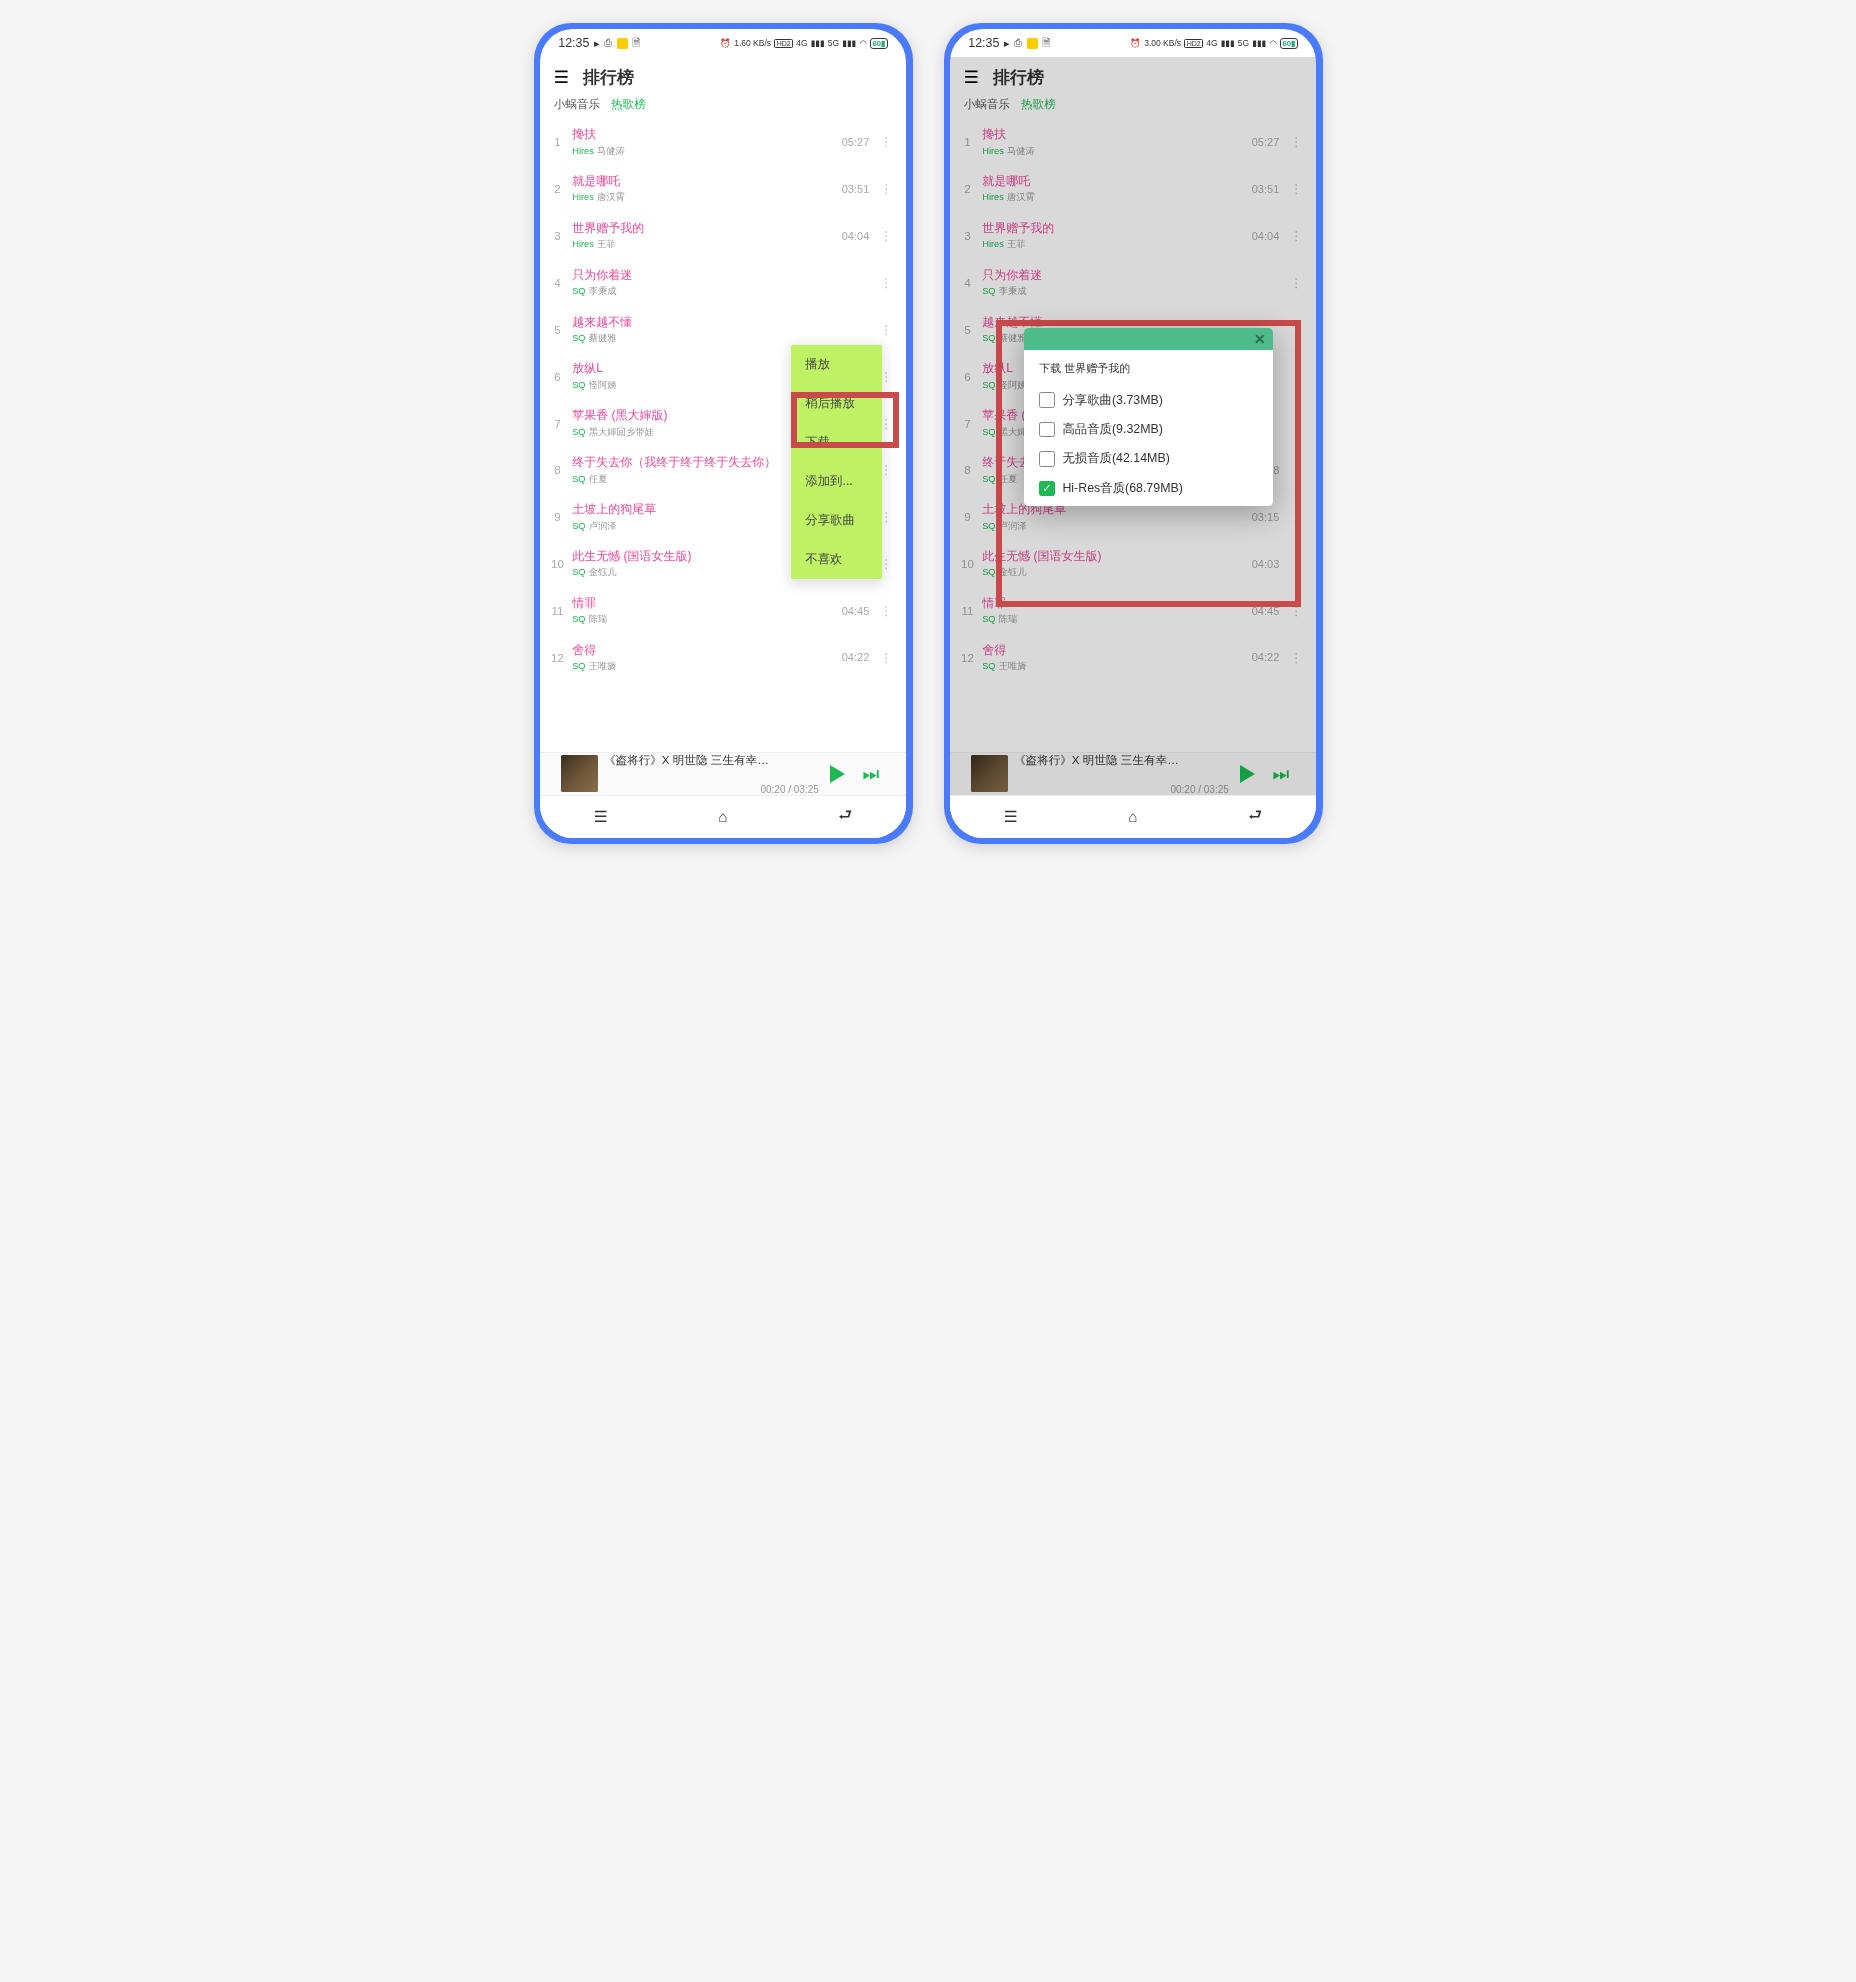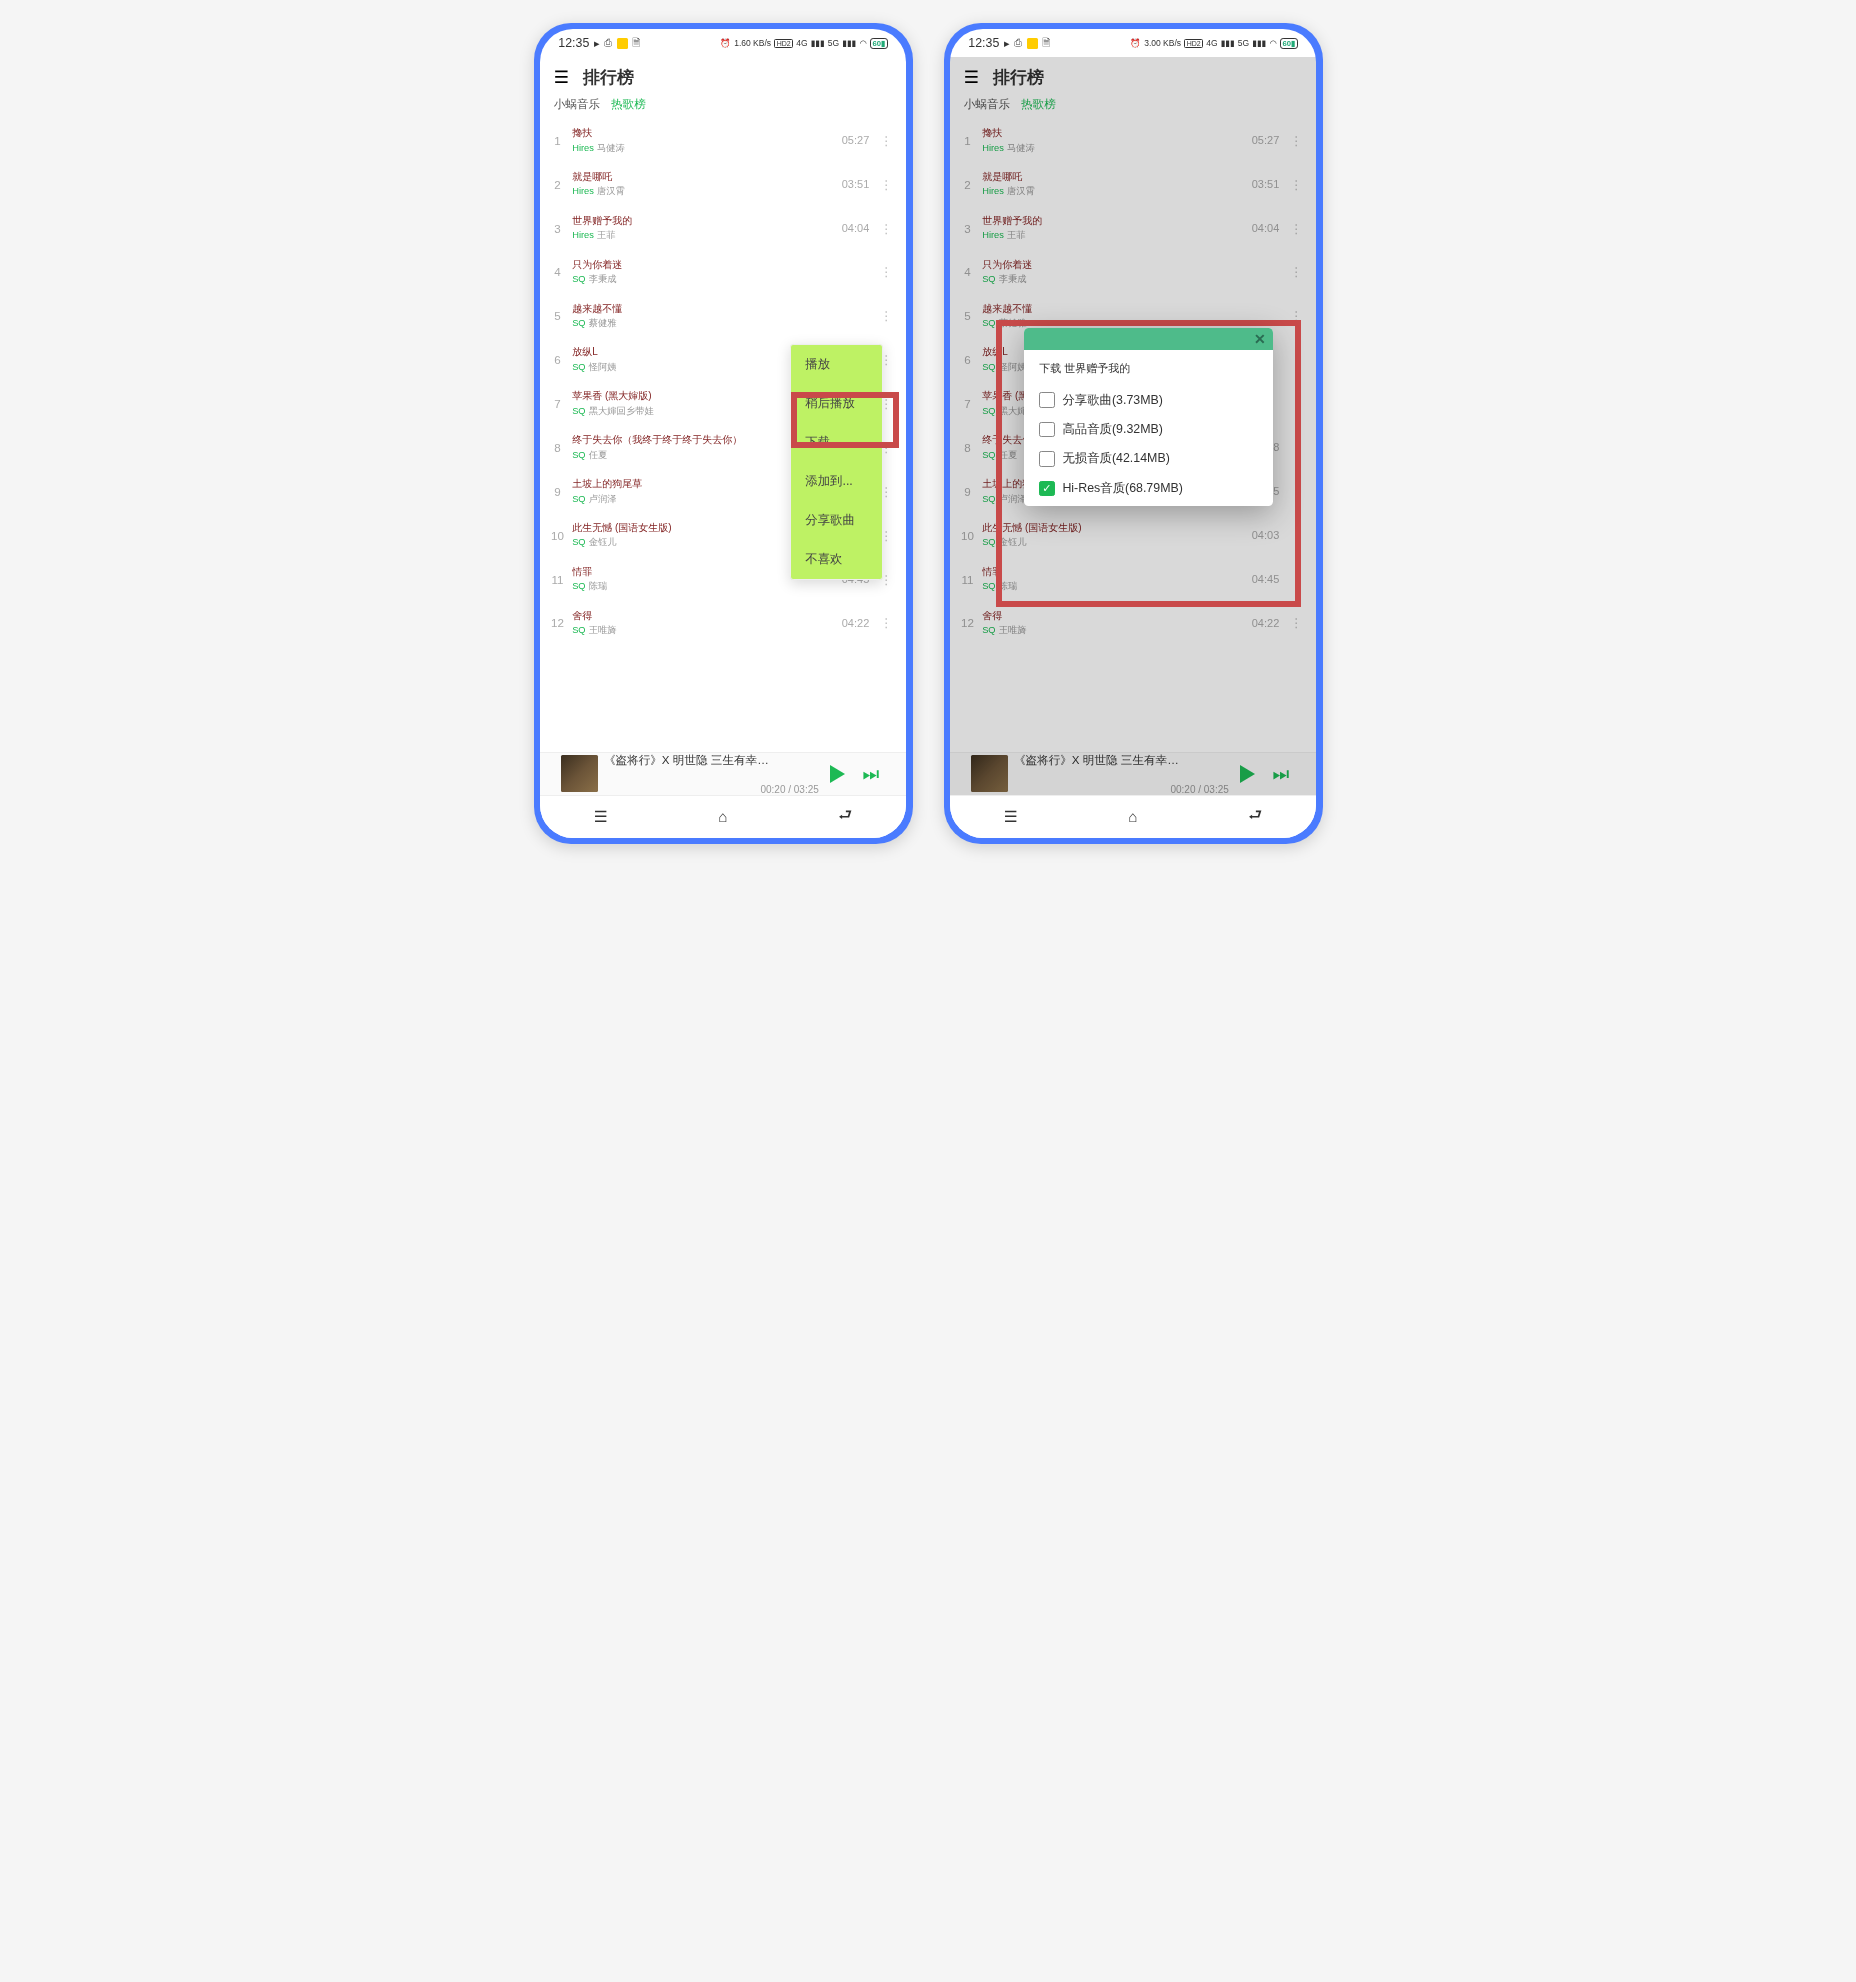--- a/index.html
+++ b/index.html
@@ -92,22 +92,22 @@
   gap: 6.2px;
 }
 .song-num {
   width: 17px;
   text-align: center;
   font-size: 11.6px;
   color: #aaa;
 }
 .song-info { flex: 1; min-width: 0; }
 .song-title {
-  font-size: 10px;
-  color: #7f1d1d;
+  font-size: 12px;
+  color: #ec4899;
   white-space: nowrap;
   overflow: hidden;
   text-overflow: ellipsis;
 }
 .song-meta { font-size: 9.3px; color: #999; margin-top: 1.5px; }
 .song-quality { color: #1db954; margin-right: 3.1px; }
 .song-duration { font-size: 11px; color: #aaa; min-width: 33px; text-align: right; }
 .song-more { color: #bbb; padding: 4.6px; font-size: 12.4px; cursor: pointer; }
 
 

